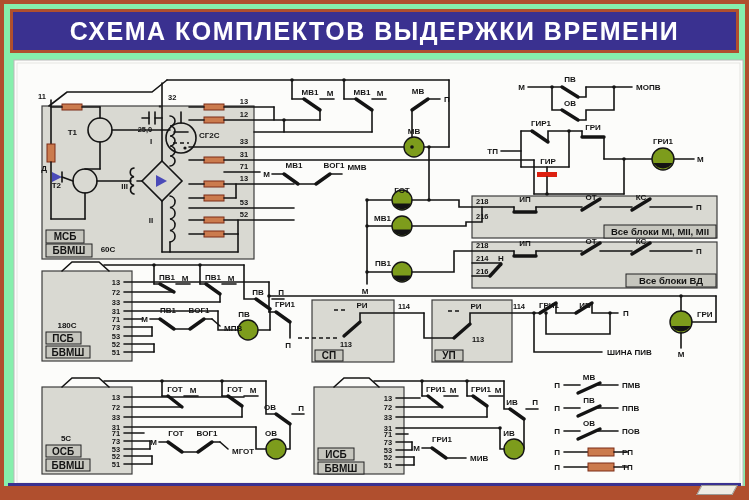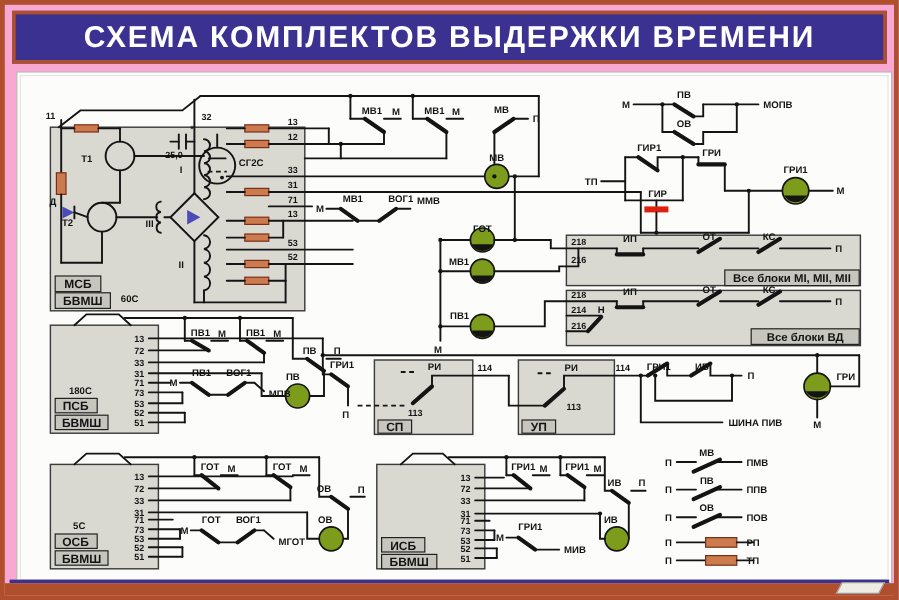--- a/index.html
+++ b/index.html
@@ -1,16 +1,16 @@
 <!DOCTYPE html>
 <html><head>
 <meta charset="utf-8">
 <style>
   html,body{margin:0;padding:0;background:#888;}
-  .poster{position:relative;width:749px;height:500px;background:#f9a8d4;box-sizing:border-box;
+  .poster{position:relative;width:749px;height:500px;background:#86efac;box-sizing:border-box;
     border:4px solid #b04f2e;overflow:hidden;font-family:"Liberation Sans",sans-serif;}
   .banner{position:absolute;left:6px;right:6px;top:5px;height:44px;background:#3a3190;
     border:3px solid #b04f2e;box-sizing:border-box;display:flex;align-items:center;justify-content:center;}
   .banner span{color:#fff;font-weight:bold;font-size:25px;letter-spacing:1.5px;white-space:nowrap;}
   .footer-line{position:absolute;left:4px;right:4px;bottom:10px;height:3px;background:#3a3190;}
   .footer-bar{position:absolute;left:0;right:0;bottom:0;height:10px;background:#b04f2e;}
   .logo{position:absolute;right:10px;bottom:1px;width:34px;height:8px;background:#efece4;
     border:1px solid #9a9a94;transform:skewX(-28deg);}
   svg{position:absolute;left:0;top:0;}
   .w{stroke:#141414;stroke-width:1.6;fill:none;stroke-linecap:round;}

